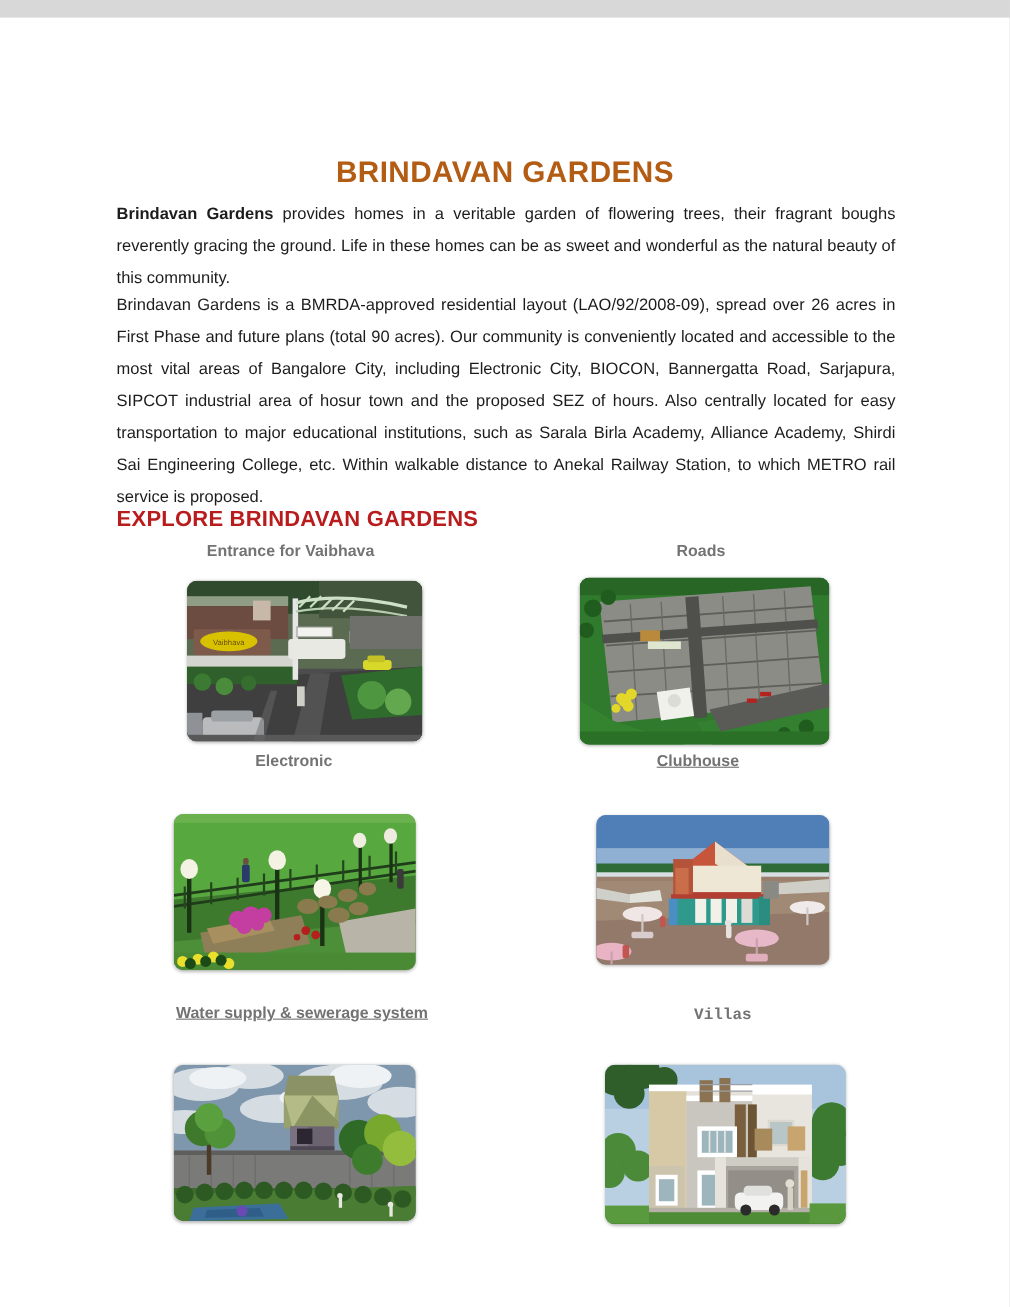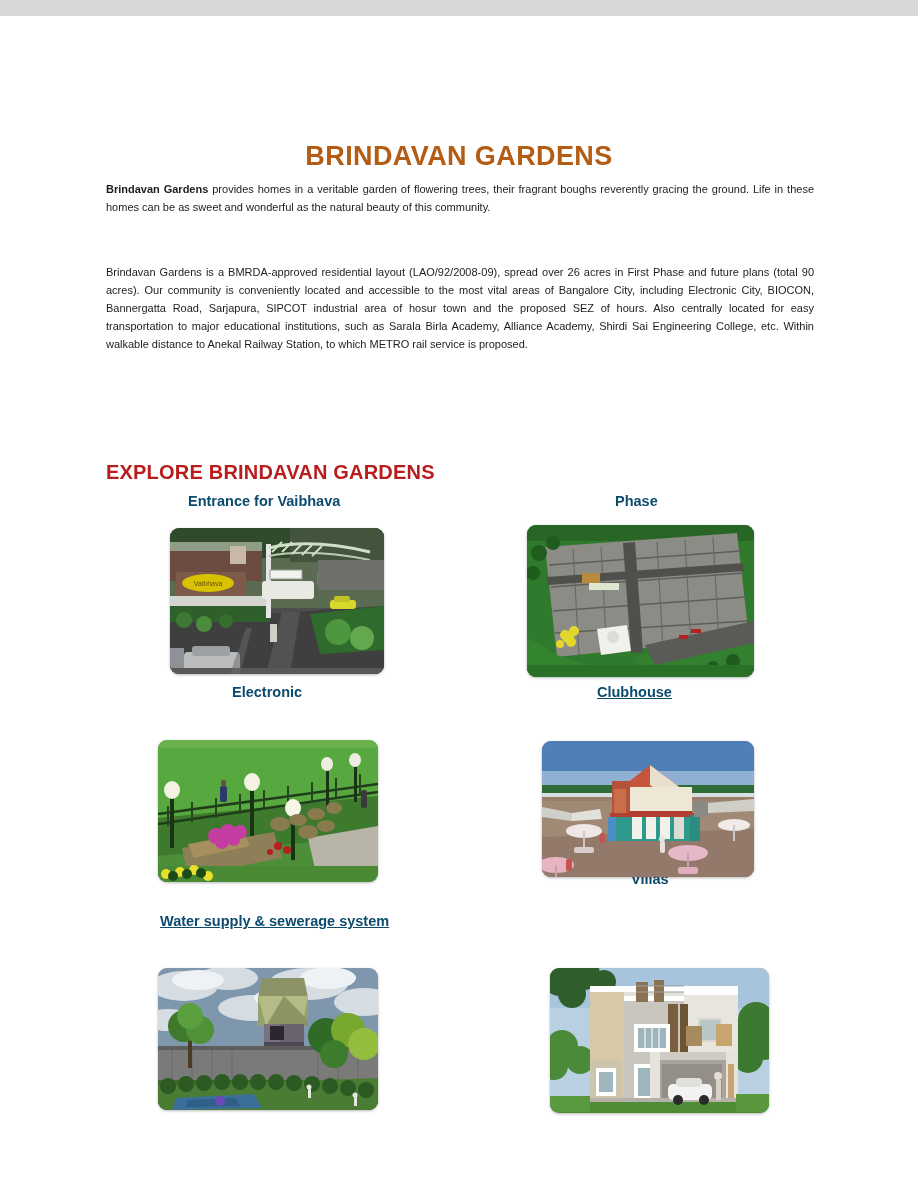--- a/index.html
+++ b/index.html
@@ -31,22 +31,22 @@
     color: #b35c14;
     font-family: "Liberation Sans", sans-serif;
   }
   .body-col {
     position: absolute;
     left: 106px;
     width: 708px;
   }
   p.para {
     margin: 0;
-    font-size: 11px;
-    line-height: 18px;
+    font-size: 15px;
+    line-height: 29px;
     color: #1c1c1c;
     text-align: justify;
     text-justify: inter-word;
     font-family: "Liberation Sans", sans-serif;
   }
   p.para b { font-weight: bold; }
   #para-1 { top: 164px; }
   #para-2 { top: 247px; }
   .section-title {
     position: absolute;
@@ -56,40 +56,40 @@
     font-weight: bold;
     color: #b91c1c;
     letter-spacing: 0.2px;
     font-family: "Liberation Sans", sans-serif;
   }
   .gallery { position: absolute; left: 0; top: 0; width: 918px; }
   .cap {
     position: absolute;
     font-size: 14.5px;
     font-weight: bold;
-    color: #0c4a6e;
+    color: #737373;
     white-space: nowrap;
     font-family: "Liberation Sans", sans-serif;
   }
   .shot {
     position: absolute;
     border-radius: 9px;
     overflow: hidden;
     box-shadow: 0 1px 3px rgba(0,0,0,0.28);
     background: #cfcfcf;
   }
   .shot svg { display: block; width: 100%; height: 100%; }
 
   
   #cap-entrance { left: 188px; top: 477px; }
   #cap-roads    { left: 615px; top: 477px; }
   #cap-land     { left: 232px; top: 668px; }
   #cap-club     { left: 597px; top: 668px; text-decoration: underline; }
   #cap-water    { left: 160px; top: 897px; text-decoration: underline; }
-  #cap-villas   { left: 631px; top: 855px; }
+  #cap-villas   { left: 631px; top: 899px; font-family: Liberation Mono, monospace; }
 
   #img-entrance { left: 170px; top: 512px; width: 214px; height: 146px; }
   #img-roads    { left: 527px; top: 509px; width: 227px; height: 152px; }
   #img-land     { left: 158px; top: 724px; width: 220px; height: 142px; }
   #img-club     { left: 542px; top: 725px; width: 212px; height: 136px; }
   #img-water    { left: 158px; top: 952px; width: 220px; height: 142px; }
   #img-villas   { left: 550px; top: 952px; width: 219px; height: 145px; }
 </style>
 </head>
 <body>
@@ -104,21 +104,21 @@
 
   <div class="body-col" id="para-2" style="top:247px;">
     <p class="para">Brindavan Gardens is a BMRDA-approved residential layout (LAO/92/2008-09), spread over 26 acres in First Phase and future plans (total 90 acres). Our community is conveniently located and accessible to the most vital areas of Bangalore City, including Electronic City, BIOCON, Bannergatta Road, Sarjapura, SIPCOT industrial area of hosur town and the proposed SEZ of hours. Also centrally located for easy transportation to major educational institutions, such as Sarala Birla Academy, Alliance Academy, Shirdi Sai Engineering College, etc. Within walkable distance to Anekal Railway Station, to which METRO rail service is proposed.</p>
   </div>
 
   <h2 class="section-title">EXPLORE BRINDAVAN GARDENS</h2>
 
   <div class="gallery">
 
     <div class="cap" id="cap-entrance">Entrance for Vaibhava</div>
-    <div class="cap" id="cap-roads">Phase</div>
+    <div class="cap" id="cap-roads">Roads</div>
     <div class="cap" id="cap-land">Electronic</div>
     <div class="cap" id="cap-club">Clubhouse</div>
     <div class="cap" id="cap-water">Water supply &amp; sewerage system</div>
     <div class="cap" id="cap-villas">Villas</div>
 
     <div class="shot" id="img-entrance">
       <svg viewBox="0 0 214 146" preserveAspectRatio="none">
         <rect x="0" y="0" width="214" height="146" fill="#5a6b52"></rect>
         <rect x="0" y="0" width="214" height="30" fill="#2f4a2c"></rect>
         <rect x="120" y="0" width="94" height="34" fill="#43543c"></rect>

